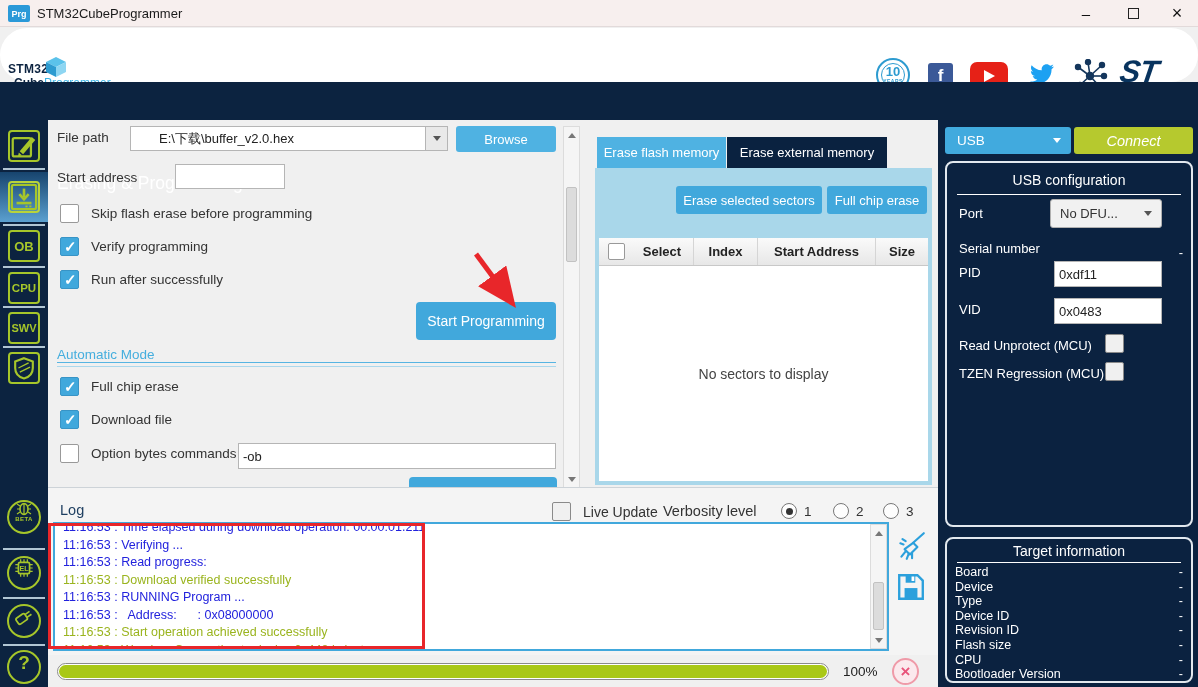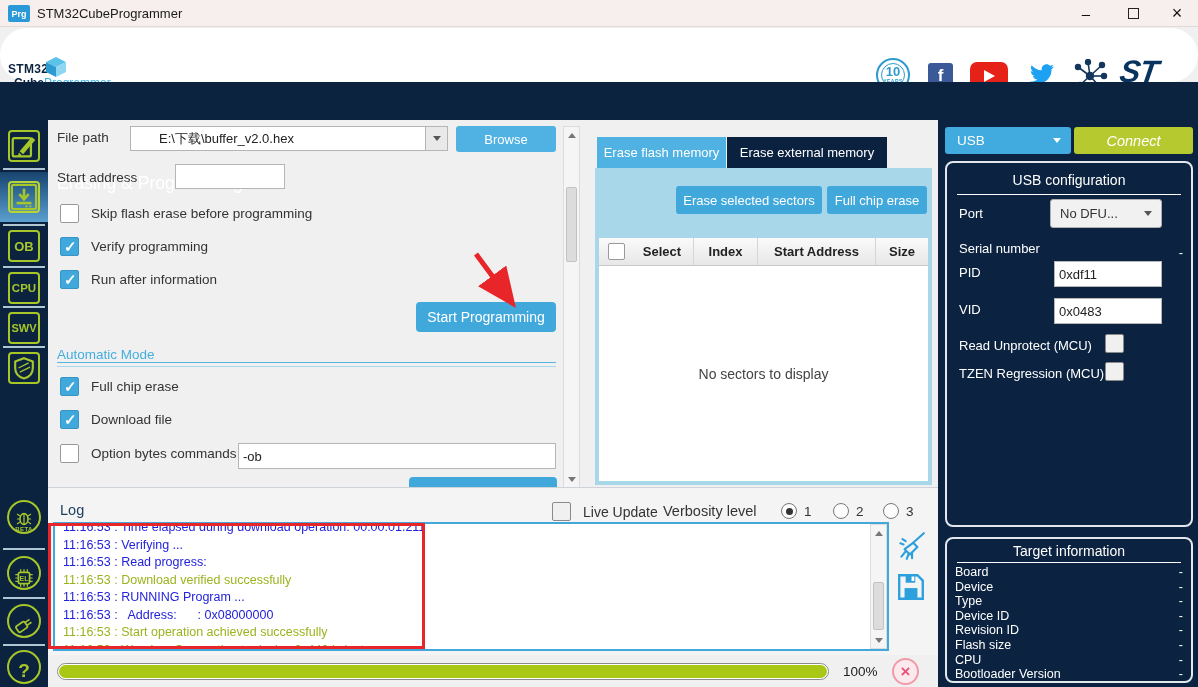--- a/index.html
+++ b/index.html
@@ -33,21 +33,21 @@
   .hamburger { left:13px; top:90px; width:28px; height:22px; display:flex; flex-direction:column; justify-content:space-between; }
   .hamburger span { height:4.6px; background:#fff; border-radius:1px; }
   .page-title { left:57px; top:91px; font-size:17.5px; color:#fff; }
   .status-dot { left:1058px; top:89px; width:19px; height:19px; border-radius:50%; background:#b4135b; }
   .status-txt { left:1085px; top:90px; font-size:15.5px; color:#fff; }
 
   
   .sidebar { left:0; top:120px; width:48px; height:567px; background:#0c2340; }
   .ssep { position:absolute; left:3px; width:42px; height:2px; background:#cfe3ee; opacity:.85; }
   .sq { position:absolute; left:8px; width:32px; height:32px; border:2px solid #a6c62a; border-radius:4px; color:#a6c62a; display:flex; align-items:center; justify-content:center; font-weight:bold; }
-  .circ { position:absolute; left:7px; width:34px; height:34px; border:2.5px solid #a6c62a; border-radius:50%; color:#a6c62a; display:flex; flex-direction:column; align-items:center; justify-content:flex-end; }
+  .circ { position:absolute; left:7px; width:34px; height:34px; border:2.5px solid #a6c62a; border-radius:50%; color:#a6c62a; display:flex; flex-direction:column; align-items:center; justify-content:flex-start; }
   .sel-bg { position:absolute; left:0; top:52px; width:48px; height:50px; background:linear-gradient(180deg,#17446e 0%,#5ba0d0 100%); }
 
   
   .lbl { font-size:13.5px; color:#333; }
   .combo { background:#fff; border:1px solid #b5b5b5; display:flex; align-items:center;padding-left:20px; }
   .combo .txt { flex:1; padding-left:8px; font-size:13px; color:#222; white-space:nowrap; overflow:hidden; }
   .combo .dd { width:22px; align-self:stretch; background:#e9e9e9; border-left:1px solid #b5b5b5; display:flex; align-items:center; justify-content:center; }
   .tri-down { width:0; height:0; border-left:4.5px solid transparent; border-right:4.5px solid transparent; border-top:5.5px solid #555; }
   .tri-down.white { border-top-color:#fff; }
   .tri-up-sb { width:0; height:0; border-left:4px solid transparent; border-right:4px solid transparent; border-bottom:5px solid #777; }
@@ -250,24 +250,24 @@
   <div class="abs cbrow" style="left:60px;top:204px;">
     <span class="cb"></span>
     <span class="lbl">Skip flash erase before programming</span>
   </div>
   <div class="abs cbrow" style="left:60px;top:237px;">
     <span class="cb checked"></span>
     <span class="lbl">Verify programming</span>
   </div>
   <div class="abs cbrow" style="left:60px;top:270px;">
     <span class="cb checked"></span>
-    <span class="lbl">Run after information</span>
-  </div>
-
-  <div class="abs btn-blue" style="left:416px;top:302px;width:140px;height:30px;border-radius:4px;font-size:14px;">Start Programming</div>
+    <span class="lbl">Run after successfully</span>
+  </div>
+
+  <div class="abs btn-blue" style="left:416px;top:302px;width:140px;height:38px;border-radius:4px;font-size:14px;">Start Programming</div>
 
   <div class="abs automode-title" style="left:57px;top:347px;">Automatic Mode</div>
   <div class="abs automode-line" style="left:57px;top:362px;width:499px;"></div>
 
   <div class="abs cbrow" style="left:60px;top:377px;">
     <span class="cb checked"></span>
     <span class="lbl">Full chip erase</span>
   </div>
   <div class="abs cbrow" style="left:60px;top:410px;">
     <span class="cb checked"></span>

